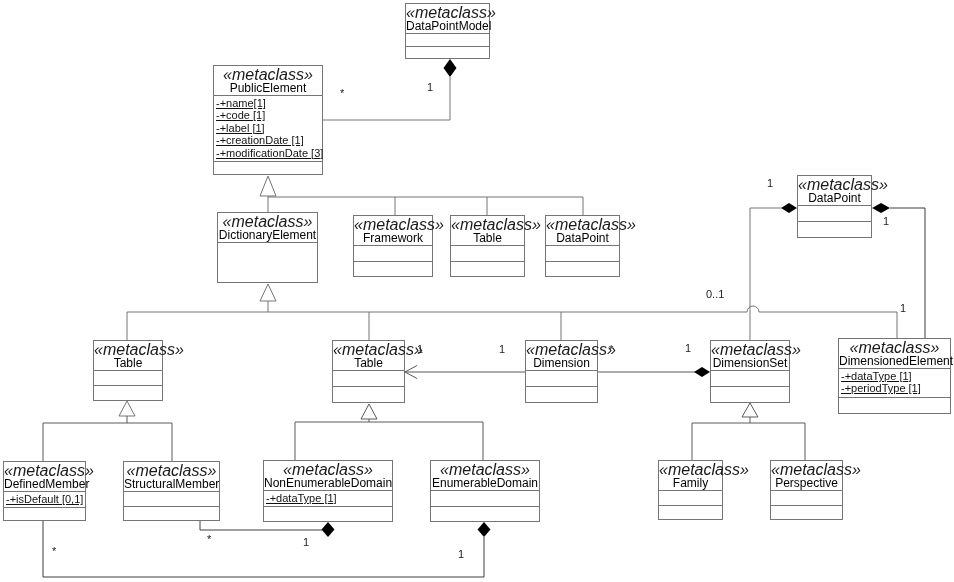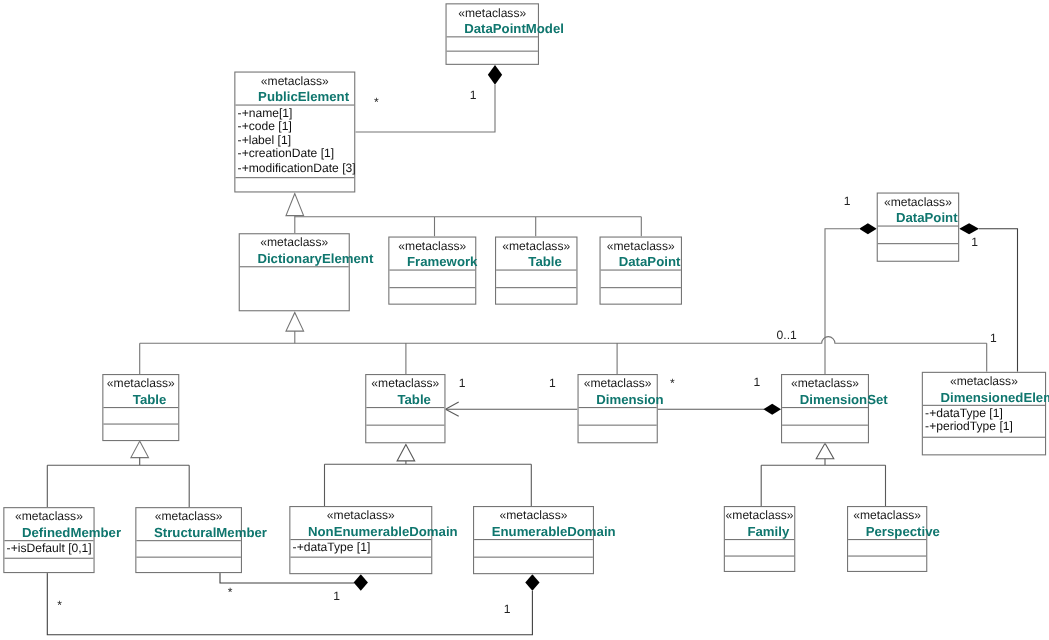--- a/index.html
+++ b/index.html
@@ -3,24 +3,24 @@
 <meta charset="utf-8">
 <style>
   html,body{margin:0;padding:0;background:#fff;}
   #canvas{position:relative;width:954px;height:582px;background:#ffffff;
           font-family:"Liberation Sans",sans-serif;overflow:hidden;}
   svg.wires{position:absolute;left:0;top:0;z-index:0;}
   .cls{position:absolute;background:#fff;border:1px solid #757575;
        display:flex;flex-direction:column;box-sizing:border-box;z-index:1;}
   .hdr{border-bottom:1px solid #757575;text-align:center;padding-top:2px;
        height:30px;box-sizing:border-box;flex:0 0 auto;}
-  .st{font-size:11px;line-height:13px;color:#1a1a1a;white-space:nowrap;}
-  .nm{font-size:12px;line-height:14px;font-weight:bold;color:#0f766e;white-space:nowrap;padding-left:16px;}
+  .st{font-size:16px;line-height:13px;color:#1a1a1a;white-space:nowrap;font-style:italic;}
+  .nm{font-size:12px;line-height:14px;font-weight:normal;color:#000000;white-space:nowrap;}
   .attrs{border-bottom:1px solid #757575;padding:1px 1px 2px 2px;
-         font-size:11px;line-height:12.4px;color:#111;flex:0 0 auto;}
+         font-size:11px;line-height:12.4px;color:#111;flex:0 0 auto;text-decoration:underline;}
   .attr{white-space:nowrap;}
   .cmp{flex:1 1 auto;}
   .cmp.mid{border-bottom:1px solid #757575;}
   .mult{position:absolute;font-size:11px;line-height:11px;color:#222;z-index:2;}
 </style>
 </head>
 <body>
 
 <div id="canvas">
 
@@ -239,21 +239,21 @@
     <div class="cmp"></div>
   </div>
 
   <span class="mult" style="left:340px;top:88px">*</span>
   <span class="mult" style="left:427px;top:82px">1</span>
   <span class="mult" style="left:417px;top:344px">1</span>
   <span class="mult" style="left:499px;top:344px">1</span>
   <span class="mult" style="left:609px;top:344px">*</span>
   <span class="mult" style="left:685px;top:343px">1</span>
   <span class="mult" style="left:767px;top:178px">1</span>
-  <span class="mult" style="left:706px;top:300px">0..1</span>
+  <span class="mult" style="left:706px;top:289px">0..1</span>
   <span class="mult" style="left:883px;top:216px">1</span>
   <span class="mult" style="left:900px;top:303px">1</span>
   <span class="mult" style="left:207px;top:534px">*</span>
   <span class="mult" style="left:303px;top:537px">1</span>
   <span class="mult" style="left:52px;top:546px">*</span>
   <span class="mult" style="left:458px;top:549px">1</span>
 
 </div>
 
 </body></html>

